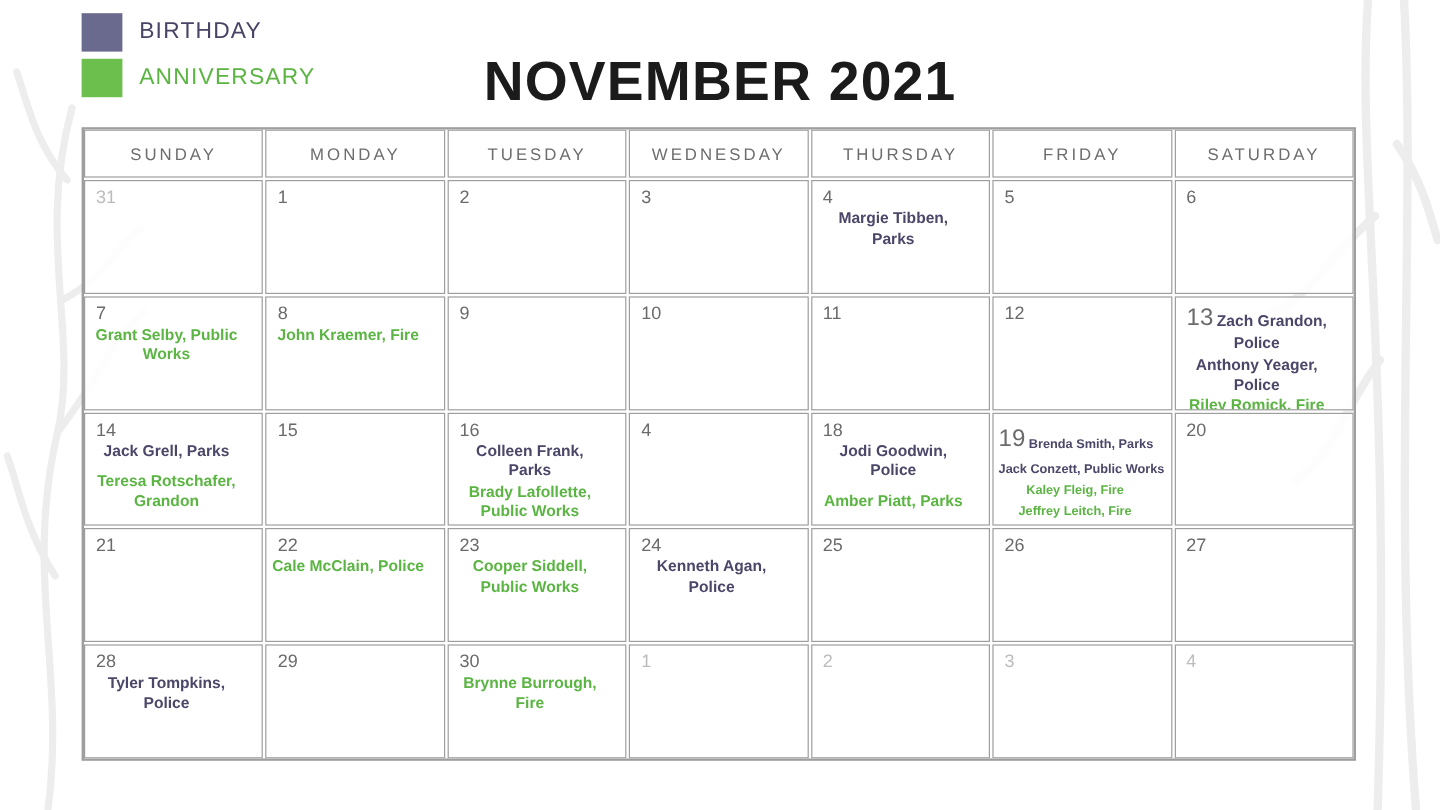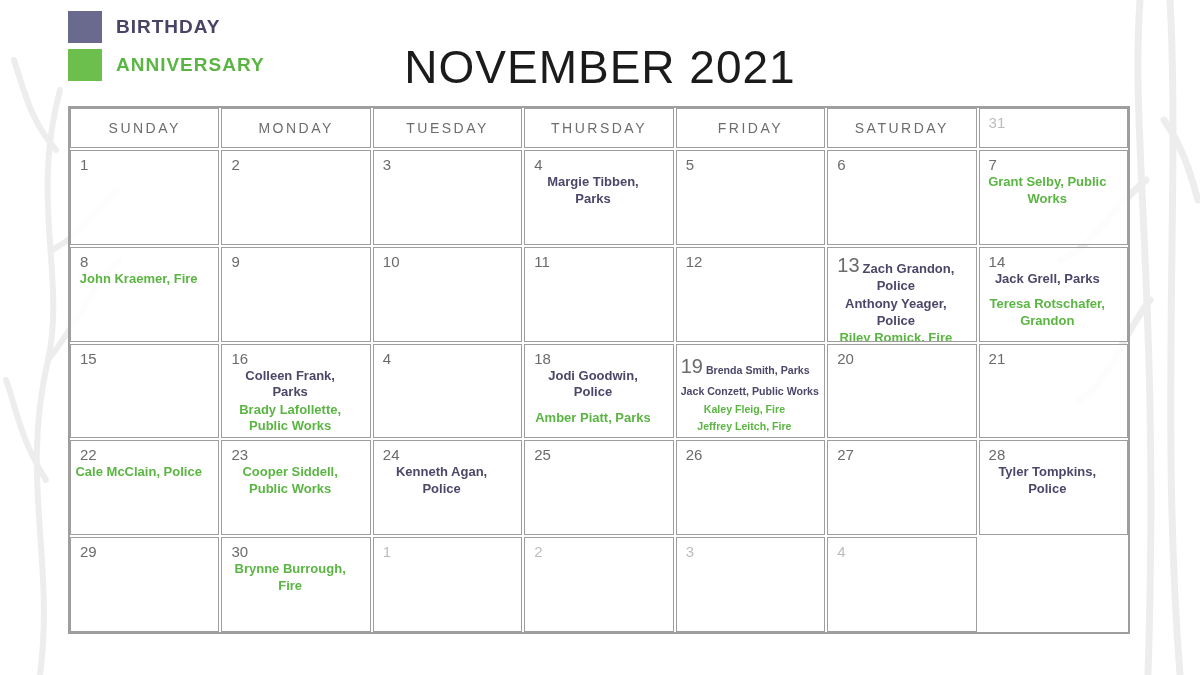--- a/index.html
+++ b/index.html
@@ -16,29 +16,29 @@
   .watermark { position: absolute; top: 0; pointer-events: none; }
   .watermark.left  { left: 0; }
   .watermark.right { right: 0; }
 
   
   .legend { position: absolute; left: 68px; top: 11px; z-index: 2; }
   .legend-row { display: flex; align-items: center; margin-bottom: 6px; }
   .swatch { width: 34px; height: 32px; margin-right: 14px; }
   .swatch.birthday    { background: #6A6A8E; }
   .swatch.anniversary { background: #6CBE4D; }
-  .legend-label { font-size: 19px; font-weight: bold; letter-spacing: 1px; }
+  .legend-label { font-size: 19px; font-weight: normal; letter-spacing: 1px; }
   .legend-label.birthday    { color: #494465; }
   .legend-label.anniversary { color: #5BB543; }
 
   
   .title {
     position: absolute; left: 0; top: 40px; width: 1200px;
     text-align: center; z-index: 1;
-    font-size: 46px; font-weight: 400; color: #1c1b1b;
+    font-size: 46px; font-weight: 700; color: #1c1b1b;
     letter-spacing: 1px;
   }
 
   
   .cal {
     position: absolute; left: 68px; top: 106px;
     width: 1062px; height: 528px;
     display: grid;
     grid-template-columns: repeat(7, 1fr);
     grid-template-rows: 40px repeat(5, 1fr);
@@ -117,20 +117,21 @@
       <div class="legend-label anniversary">ANNIVERSARY</div>
     </div>
   </div>
 
   <div class="title">NOVEMBER 2021</div>
 
   <div class="cal">
       <div class="hcell">SUNDAY</div>
       <div class="hcell">MONDAY</div>
       <div class="hcell">TUESDAY</div>
+      <div class="hcell">WEDNESDAY</div>
       <div class="hcell">THURSDAY</div>
       <div class="hcell">FRIDAY</div>
       <div class="hcell">SATURDAY</div>
       <div class="dcell outside">
         <div class="dnum">31</div>
         <div class="evts"></div>
       </div>
       <div class="dcell">
         <div class="dnum">1</div>
         <div class="evts"></div>

